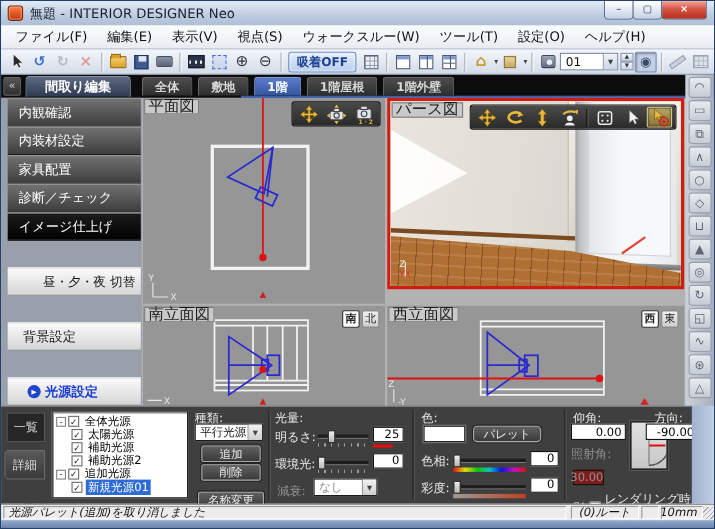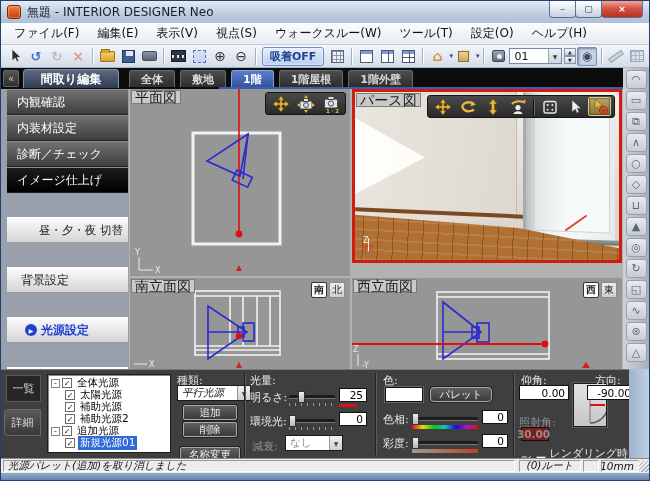--- a/index.html
+++ b/index.html
@@ -324,20 +324,21 @@
       <span class="tab">1階外壁</span>
     </div>
     <div class="tabline"></div>
   </div>
 
   <div class="abs mainarea">
 
     <div class="sidebar">
       <div class="sbtn">内観確認</div>
       <div class="sbtn">内装材設定</div>
+      <div class="sbtn">家具配置</div>
       <div class="sbtn">診断／チェック</div>
       <div class="sbtn black">イメージ仕上げ</div>
       <div class="sbtn light ralign">昼・夕・夜 切替</div>
       <div class="sbtn light">背景設定</div>
       <div class="sbtn light sel">
         <span class="playico">▶</span>
         <span>光源設定</span>
       </div>
       <div class="sbtn light">アレンジ出力</div>
       <div class="sbtn light">高画質出力</div>
@@ -549,21 +550,21 @@
         <span class="tlbl">追加光源</span>
       </div>
       <div class="trow">
         <span class="sp"></span>
         <span class="tchk">✓</span>
         <span class="tlbl sel">新規光源01</span>
       </div>
     </div>
 
     <span class="plbl" style="left:176px;top:3px;">種類:</span>
-    <div class="dd" style="left:176px;top:15px;width:74px;font-style:italic;">
+    <div class="dd" style="left:176px;top:15px;width:62px;">
       <span>平行光源</span>
       <span class="dda">▼</span>
     </div>
     <div class="pbtn" style="left:182px;top:35px;width:54px;">追加</div>
     <div class="pbtn" style="left:182px;top:52px;width:54px;">削除</div>
     <div class="pbtn" style="left:179px;top:77px;width:60px;">名称変更</div>
 
     <div class="vdiv" style="left:243px;"></div>
 
     <span class="plbl" style="left:249px;top:3px;">光量:</span>
@@ -608,22 +609,22 @@
 
     <span class="plbl" style="left:520px;top:3px;">仰角:</span>
     <div class="sval" style="left:518px;top:15px;width:50px;height:15px;">0.00</div>
     <div class="dial" style="left:572px;top:13px;">
       <svg width="32" height="42" viewBox="0 0 32 42">
           <path d="M16 3a18 18 0 0 1 0 36" fill="none" stroke="#555" stroke-width="1.5"></path>
           <line x1="16" y1="3" x2="16" y2="39" stroke="#777"></line>
           <line x1="16" y1="21" x2="31" y2="21" stroke="#e01010" stroke-width="2"></line>
         </svg>
     </div>
-    <span class="plbl dimtxt" style="left:518px;top:45px;">照射角:</span>
-    <div class="sval" style="left:520px;top:57px;width:28px;background:#7f1d1d;color:#909090;justify-content:center;font-weight:bold;">30.00</div>
+    <span class="plbl dimtxt" style="left:518px;top:35px;">照射角:</span>
+    <div class="sval" style="left:520px;top:57px;width:28px;background:#7f1d1d;color:#909090;justify-content:center;">30.00</div>
     <span class="plbl" style="left:594px;top:3px;">方向:</span>
     <div class="sval" style="left:586px;top:15px;width:48px;height:15px;">-90.00</div>
     <div class="dial" style="left:638px;top:13px;width:30px;">
       <svg width="28" height="42" viewBox="0 0 28 42">
           <circle cx="22" cy="21" r="17" fill="none" stroke="#555" stroke-width="1.5"></circle>
           <line x1="22" y1="4" x2="22" y2="38" stroke="#777"></line>
           <line x1="5" y1="21" x2="39" y2="21" stroke="#777"></line>
           <line x1="22" y1="21" x2="5" y2="21" stroke="#e01010" stroke-width="2"></line>
         </svg>
     </div>

